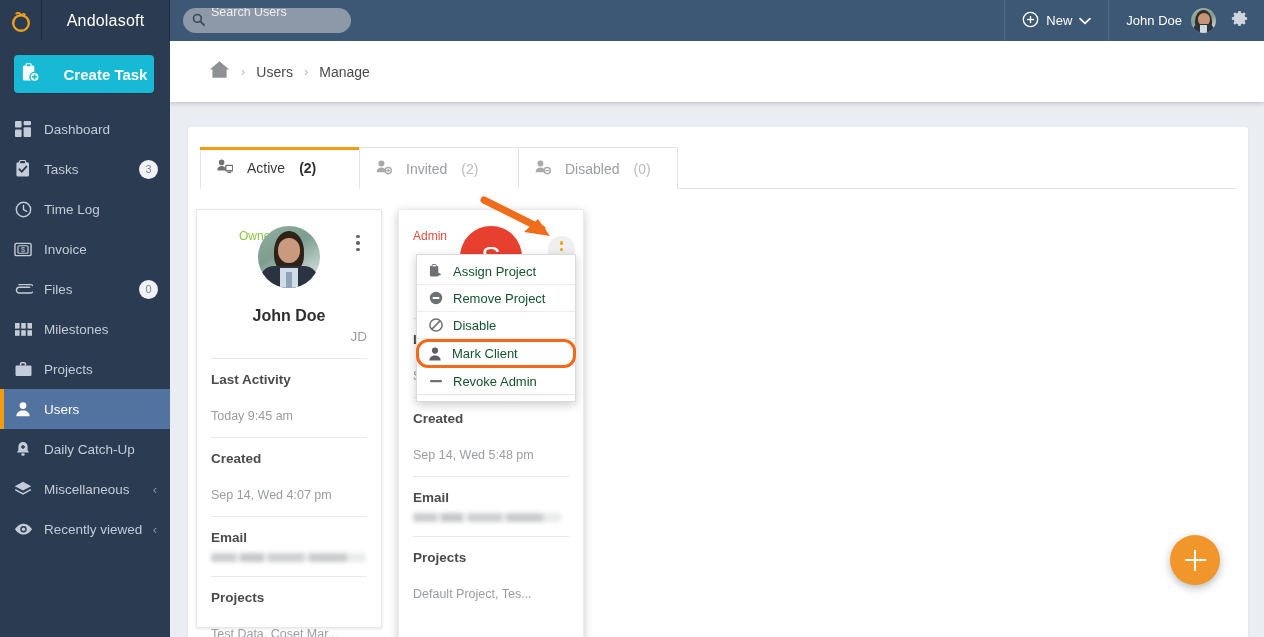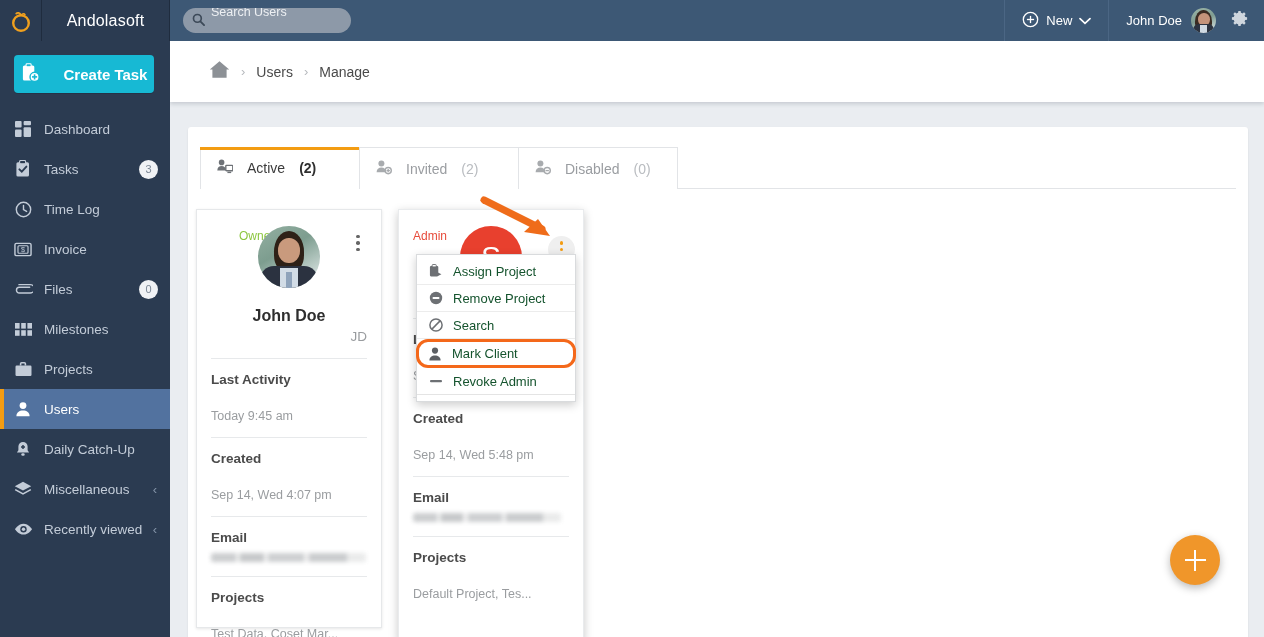--- a/index.html
+++ b/index.html
@@ -586,21 +586,21 @@
       </span>
       <span>Remove Project</span>
     </div>
     <div class="dd-item">
       <span class="dd-ico">
         <svg width="14" height="14" viewBox="0 0 14 14">
           <circle cx="7" cy="7" r="6.1" fill="none" stroke="#6d7074" stroke-width="1.5"></circle>
           <line x1="2.9" y1="11.1" x2="11.1" y2="2.9" stroke="#6d7074" stroke-width="1.5"></line>
         </svg>
       </span>
-      <span>Search</span>
+      <span>Disable</span>
     </div>
     <div class="dd-item highlighted">
       <span class="dd-ico">
         <svg width="12" height="14" viewBox="0 0 12 14" fill="#5c5f63">
           <circle cx="6" cy="3.6" r="3.1"></circle>
           <path d="M0.4 13.4 c0-3.2 2.5-4.9 5.6-4.9 s5.6 1.7 5.6 4.9z"></path>
         </svg>
       </span>
       <span>Mark Client</span>
     </div>

